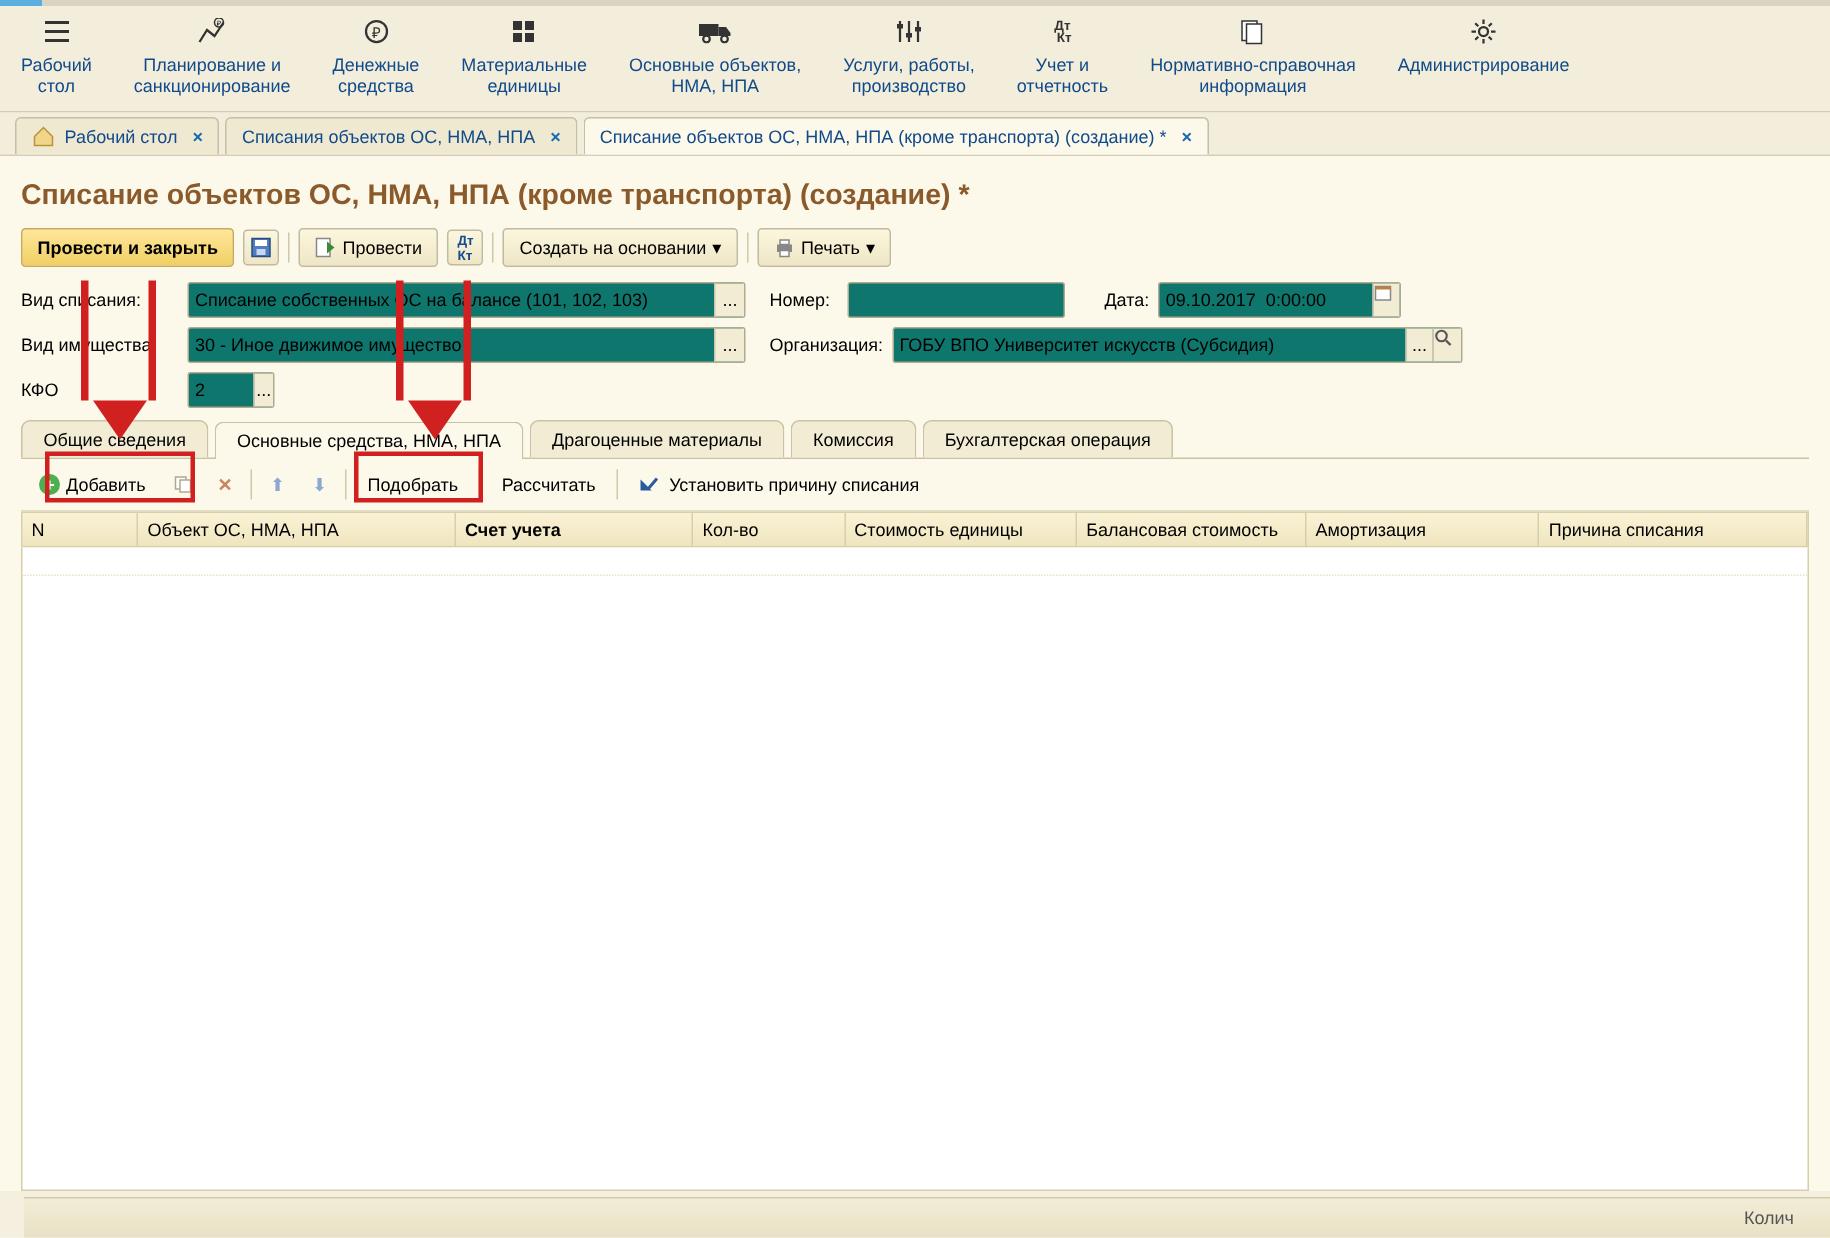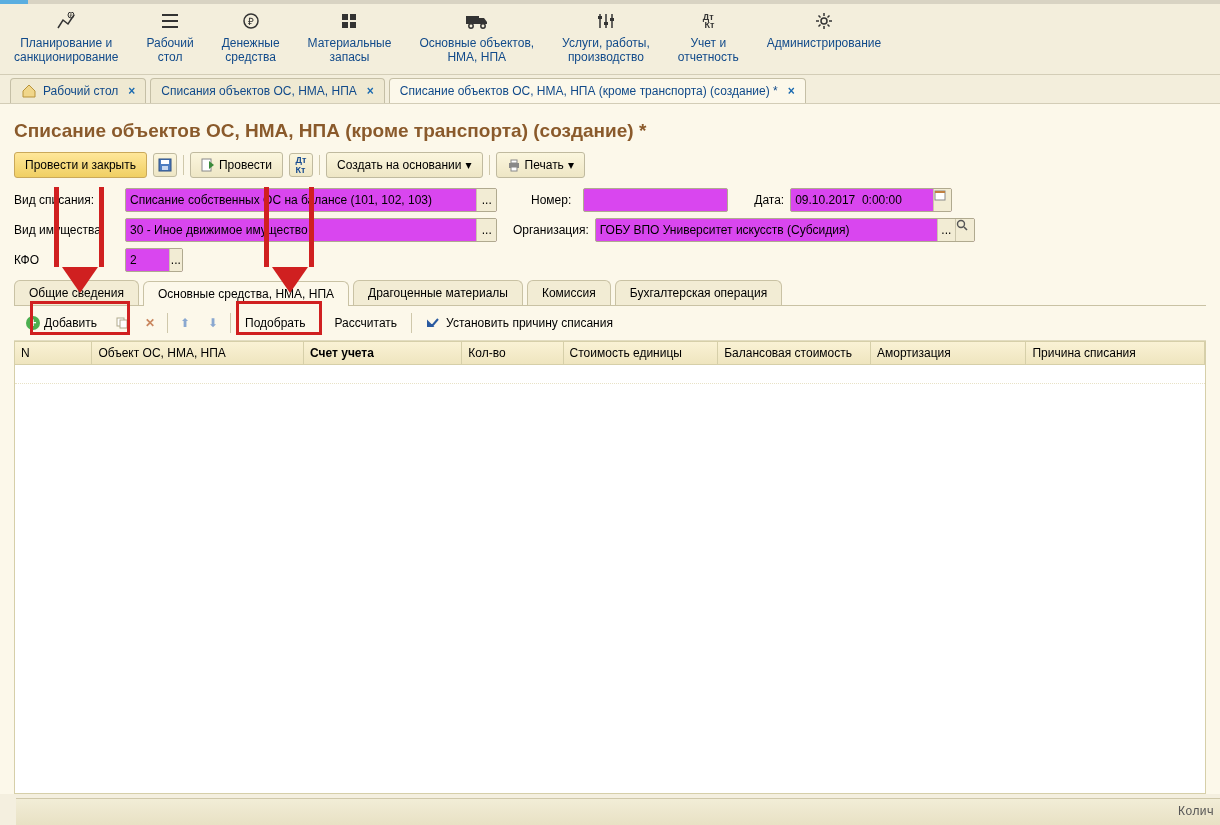--- a/index.html
+++ b/index.html
@@ -9,73 +9,73 @@
   .mainmenu .mitem .micon{height:22px;display:flex;justify-content:center;align-items:center;font-size:18px;color:#333;}
   .mainmenu .mitem .mlabel{font-size:12px;line-height:14px;margin-top:4px;white-space:pre-line;}
   .tabsrow{display:flex;align-items:flex-end;background:#f3eedc;height:28px;padding-left:10px;gap:4px;}
   .doctab{display:flex;align-items:center;height:24px;padding:0 10px;border:1px solid #c5bfa6;border-bottom:none;border-radius:4px 4px 0 0;background:#efe9d2;color:#114a8a;font-size:12px;cursor:pointer;gap:6px;}
   .doctab.active{background:#fcf8ea;}
   .doctab .tclose{color:#1a6ab0;font-weight:bold;cursor:pointer;margin-left:4px;}
   .content{background:#fcf8ea;padding:10px 14px 0 14px;border-top:1px solid #d3cdb7;}
   h1.pagetitle{color:#8a5a2b;font-size:19px;font-weight:bold;margin:6px 0 10px;}
   .toolbar{display:flex;align-items:center;gap:6px;margin-bottom:10px;}
   .btn{display:inline-flex;align-items:center;height:24px;padding:0 10px;border:1px solid #c0ba9f;border-radius:3px;background:linear-gradient(#fbf6de,#eee6c5);cursor:pointer;font-size:12px;white-space:nowrap;}
-  .btn.primary{background:linear-gradient(#ffe79a,#f0cf63);border-color:#caa95a;font-weight:normal;text-align:center;}
+  .btn.primary{background:linear-gradient(#ffe79a,#f0cf63);border-color:#caa95a;font-weight:bold;text-align:center;}
   .vsep{width:1px;height:20px;background:#cfc8ab;}
   .tbicon{width:22px;height:22px;border:1px solid #c0ba9f;border-radius:3px;background:linear-gradient(#fbf6de,#eee6c5);display:inline-flex;align-items:center;justify-content:center;cursor:pointer;}
   .formrow{display:flex;align-items:center;margin-bottom:6px;gap:6px;font-size:12px;}
   .formrow label{white-space:nowrap;}
-  .inputbox{display:flex;align-items:center;height:22px;border:1px solid #b0aa8f;background:#d946ef;border-radius:2px;}
+  .inputbox{display:flex;align-items:center;height:22px;border:1px solid #b0aa8f;background:#0f766e;border-radius:2px;}
   .inputbox input{border:none;outline:none;height:20px;padding:0 4px;font-size:12px;background:transparent;width:100%;}
   .inputbox .elps{width:20px;text-align:center;border-left:1px solid #ccc6ac;cursor:pointer;background:#f2ecd4;height:100%;line-height:22px;}
   .inputbox .mag{width:20px;text-align:center;border-left:1px solid #ccc6ac;cursor:pointer;background:#f2ecd4;height:100%;line-height:22px;}
   .subtabs{display:flex;gap:4px;margin-top:8px;border-bottom:1px solid #c9c2a4;}
   .subtab{height:24px;padding:0 14px;border:1px solid #c9c2a4;border-bottom:none;border-radius:6px 6px 0 0;background:#f2ecd4;display:flex;align-items:center;cursor:pointer;font-size:12px;}
   .subtab.active{background:#fcf8ea;position:relative;top:1px;}
   .tabletb{display:flex;align-items:center;gap:6px;padding:6px 4px;border-bottom:1px solid #e2dcc0;background:#fcf8ea;}
   .tbtn{display:inline-flex;align-items:center;height:22px;padding:0 8px;background:#fcf8ea;cursor:pointer;font-size:12px;gap:4px;border-radius:3px;}
   .tbtn.icononly{width:22px;padding:0;justify-content:center;color:#9a9378;}
   .plus{width:14px;height:14px;border-radius:50%;background:#4caf50;color:#fff;font-weight:bold;display:inline-flex;align-items:center;justify-content:center;font-size:12px;line-height:1;}
   .gridhead{display:flex;background:linear-gradient(#faf2d5,#efe5bf);border:1px solid #d6cfa9;height:22px;font-size:12px;}
   .gridhead .gh{border-right:1px solid #d6cfa9;padding:0 6px;display:flex;align-items:center;white-space:nowrap;overflow:hidden;}
   .gridbody{height:428px;border:1px solid #d6cfa9;border-top:none;background:#fff;overflow:auto;}
   .gridbody .emptyrow{height:18px;border-bottom:1px dotted #e8e2c6;}
-  .statusbar{position:absolute;bottom:0;right:0;left:16px;height:26px;background:linear-gradient(#f2edd7,#e8e1c4);border-top:1px solid #cfc8aa;display:flex;justify-content:flex-end;align-items:center;padding-right:6px;font-size:12px;color:#555;font-family:Liberation Mono, monospace;}
+  .statusbar{position:absolute;bottom:0;right:0;left:16px;height:26px;background:linear-gradient(#f2edd7,#e8e1c4);border-top:1px solid #cfc8aa;display:flex;justify-content:flex-end;align-items:center;padding-right:24px;font-size:12px;color:#555;}
   
   .annoarrow{position:absolute;pointer-events:none;}
   .annoarrow .shaft{position:absolute;border:5px solid #d02020;border-top:none;border-bottom:none;}
   .annoarrow .box{position:absolute;border:3px solid #d02020;}
   .annoarrow .head{width:0;height:0;border-left:18px solid transparent;border-right:18px solid transparent;border-top:26px solid #d02020;position:absolute;bottom:0;left:50%;transform:translateX(-50%);}
   svg{display:block;}
 </style>
 </head>
 <body>
 
 <div class="topbar"></div>
 
 <div class="mainmenu" id="mainmenu">
     <div class="mitem">
       <div class="micon">
+        <svg width="18" height="16" viewBox="0 0 18 16">
+          <path d="M1 2h16M1 8h16M1 14h16" stroke="#333" stroke-width="2"></path>
+        </svg>
+      </div>
+      <div class="mlabel">Рабочий
+стол</div>
+    </div>
+    <div class="mitem">
+      <div class="micon">
         <svg width="20" height="18" viewBox="0 0 20 18">
           <path d="M2 16 L7 8 L12 12 L18 3" stroke="#333" stroke-width="1.5" fill="none"></path>
           <circle cx="15" cy="3" r="3" fill="none" stroke="#333"></circle>
           <text x="15" y="5" font-size="5" text-anchor="middle">₽</text>
         </svg>
       </div>
       <div class="mlabel">Планирование и
 санкционирование</div>
-    </div>
-    <div class="mitem">
-      <div class="micon">
-        <svg width="18" height="16" viewBox="0 0 18 16">
-          <path d="M1 2h16M1 8h16M1 14h16" stroke="#333" stroke-width="2"></path>
-        </svg>
-      </div>
-      <div class="mlabel">Рабочий
-стол</div>
     </div>
     <div class="mitem">
       <div class="micon">
         <svg width="18" height="18" viewBox="0 0 18 18">
           <circle cx="9" cy="9" r="7" fill="none" stroke="#333" stroke-width="1.5"></circle>
           <text x="9" y="13" font-size="10" text-anchor="middle" fill="#333">₽</text>
         </svg>
       </div>
       <div class="mlabel">Денежные
 средства</div>
@@ -83,21 +83,21 @@
     <div class="mitem">
       <div class="micon">
         <svg width="16" height="16" viewBox="0 0 16 16">
           <rect x="1" y="1" width="6" height="6" fill="#333"></rect>
           <rect x="9" y="1" width="6" height="6" fill="#333"></rect>
           <rect x="1" y="9" width="6" height="6" fill="#333"></rect>
           <rect x="9" y="9" width="6" height="6" fill="#333"></rect>
         </svg>
       </div>
       <div class="mlabel">Материальные
-запасы</div>
+единицы</div>
     </div>
     <div class="mitem">
       <div class="micon">
         <svg width="24" height="16" viewBox="0 0 24 16">
           <rect x="1" y="3" width="13" height="8" fill="#333"></rect>
           <path d="M14 5h5l3 4v2h-8z" fill="#333"></path>
           <circle cx="6" cy="13" r="2.2" fill="#f3eedc" stroke="#333" stroke-width="1.5"></circle>
           <circle cx="18" cy="13" r="2.2" fill="#f3eedc" stroke="#333" stroke-width="1.5"></circle>
         </svg>
       </div>
@@ -115,20 +115,30 @@
       </div>
       <div class="mlabel">Услуги, работы,
 производство</div>
     </div>
     <div class="mitem">
       <div class="micon">
         <span style="font-size:9px;line-height:8px;color:#333;"><b>Дт</b><br>&nbsp;<b>Кт</b></span>
       </div>
       <div class="mlabel">Учет и
 отчетность</div>
+    </div>
+    <div class="mitem">
+      <div class="micon">
+        <svg width="18" height="18" viewBox="0 0 18 18">
+          <rect x="2" y="2" width="10" height="13" fill="#fff" stroke="#333"></rect>
+          <rect x="5" y="4" width="10" height="13" fill="#fff" stroke="#333"></rect>
+        </svg>
+      </div>
+      <div class="mlabel">Нормативно-справочная
+информация</div>
     </div>
     <div class="mitem">
       <div class="micon">
         <svg width="18" height="18" viewBox="0 0 18 18">
           <circle cx="9" cy="9" r="3" fill="none" stroke="#333" stroke-width="1.5"></circle>
           <path d="M9 1v3M9 14v3M1 9h3M14 9h3M3.5 3.5l2 2M12.5 12.5l2 2M14.5 3.5l-2 2M5.5 12.5l-2 2" stroke="#333" stroke-width="1.5"></path>
         </svg>
       </div>
       <div class="mlabel">Администрирование</div>
     </div>
@@ -189,21 +199,21 @@
       <span style="margin-left:4px">▾</span>
     </span>
   </div>
 
   <div class="formrow">
     <label style="width:105px">Вид списания:</label>
     <div class="inputbox" style="width:370px">
       <input value="Списание собственных ОС на балансе (101, 102, 103)" style="">
       <div class="elps">...</div>
     </div>
-    <label style="margin-left:28px">Номер:</label>
+    <label style="margin-left:10px">Номер:</label>
     <div class="inputbox" style="width:143px;margin-left:6px">
       <input value="" style="">
     </div>
     <label style="margin-left:20px">Дата:</label>
     <div class="inputbox" style="width:160px">
       <input value="09.10.2017  0:00:00" style="">
       <div class="elps">
         <svg width="12" height="12" viewBox="0 0 12 12">
             <rect x="1" y="2" width="10" height="9" fill="#fff" stroke="#888"></rect>
             <rect x="1" y="2" width="10" height="2" fill="#c08040"></rect>

